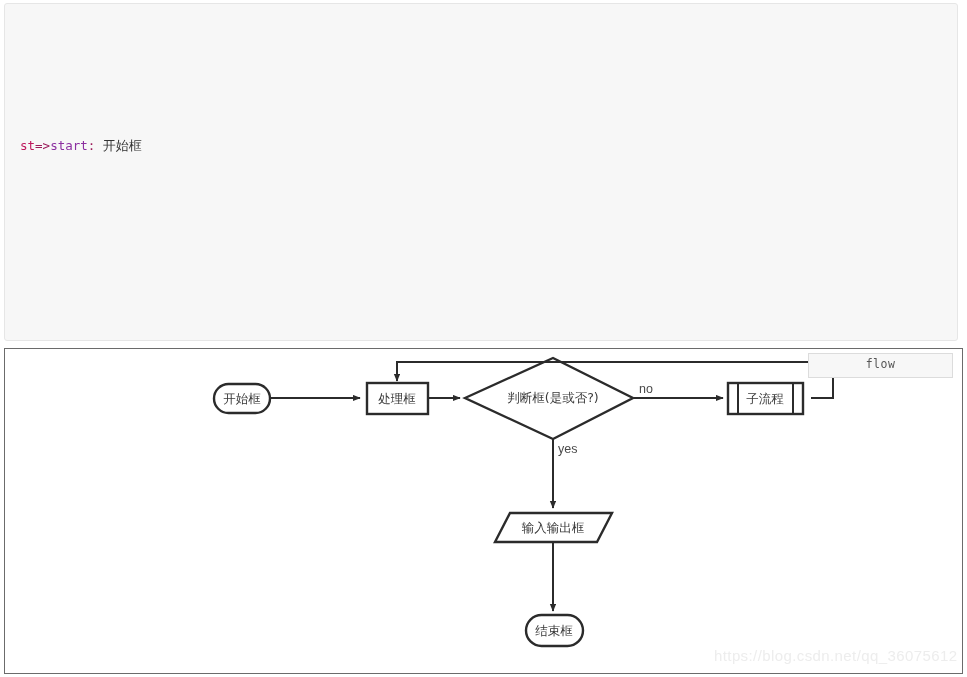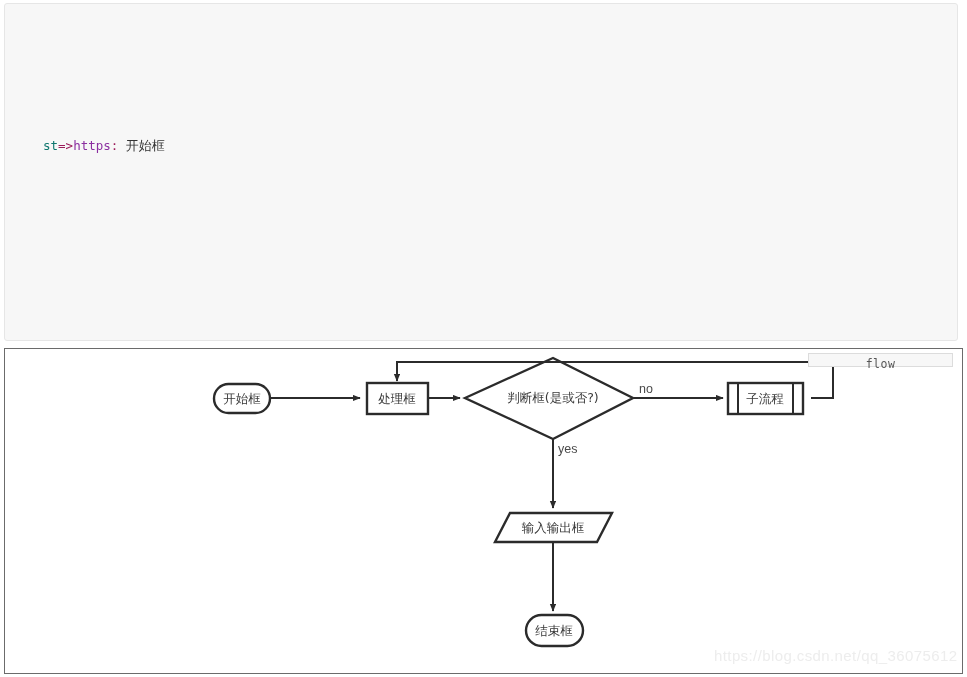--- a/index.html
+++ b/index.html
@@ -34,21 +34,21 @@
     right: 4px;
     bottom: 0;
     font-family: "DejaVu Sans Mono", "Liberation Mono", monospace;
     font-size: 12.5px;
     line-height: 38px;
     white-space: pre;
   }
   .code-line {
     height: 38px;
   }
-  .tok-id    { color: #0f766e; margin-left: 23px; }
+  .tok-id    { color: #be185d; }
   .tok-arrow { color: #9b1b5a; }
   .tok-type  { color: #8b2fa0; }
   .tok-colon { color: #9b1b5a; }
   .tok-label { color: #333333; font-family: "DejaVu Sans", sans-serif; font-size: 13px; }
 
   
   #flow-panel {
     position: absolute;
     left: 4px;
     top: 348px;
@@ -64,21 +64,21 @@
     left: 0;
     top: 0;
   }
 
   
   #flow-label {
     position: absolute;
     left: 803px;
     top: 4px;
     width: 145px;
-    height: 14px;
+    height: 25px;
     background: #f7f7f7;
     border: 1px solid #dcdcdc;
     box-sizing: border-box;
     font-family: "DejaVu Sans Mono", "Liberation Mono", monospace;
     font-size: 11.5px;
     color: #555;
     text-align: center;
     line-height: 20px;
     letter-spacing: 0.5px;
   }
@@ -93,21 +93,21 @@
     letter-spacing: 0.4px;
     white-space: nowrap;
   }
 </style>
 </head>
 <body>
 
 <div id="editor-panel">
   <div id="code-area">
 
-    <div class="code-line"><span class="tok-id">st</span><span class="tok-arrow">=&gt;</span><span class="tok-type">https</span><span class="tok-colon">:</span> <span class="tok-label">开始框</span></div>
+    <div class="code-line"><span class="tok-id">st</span><span class="tok-arrow">=&gt;</span><span class="tok-type">start</span><span class="tok-colon">:</span> <span class="tok-label">开始框</span></div>
 
 
     
 
     
 
     
 
     
 

